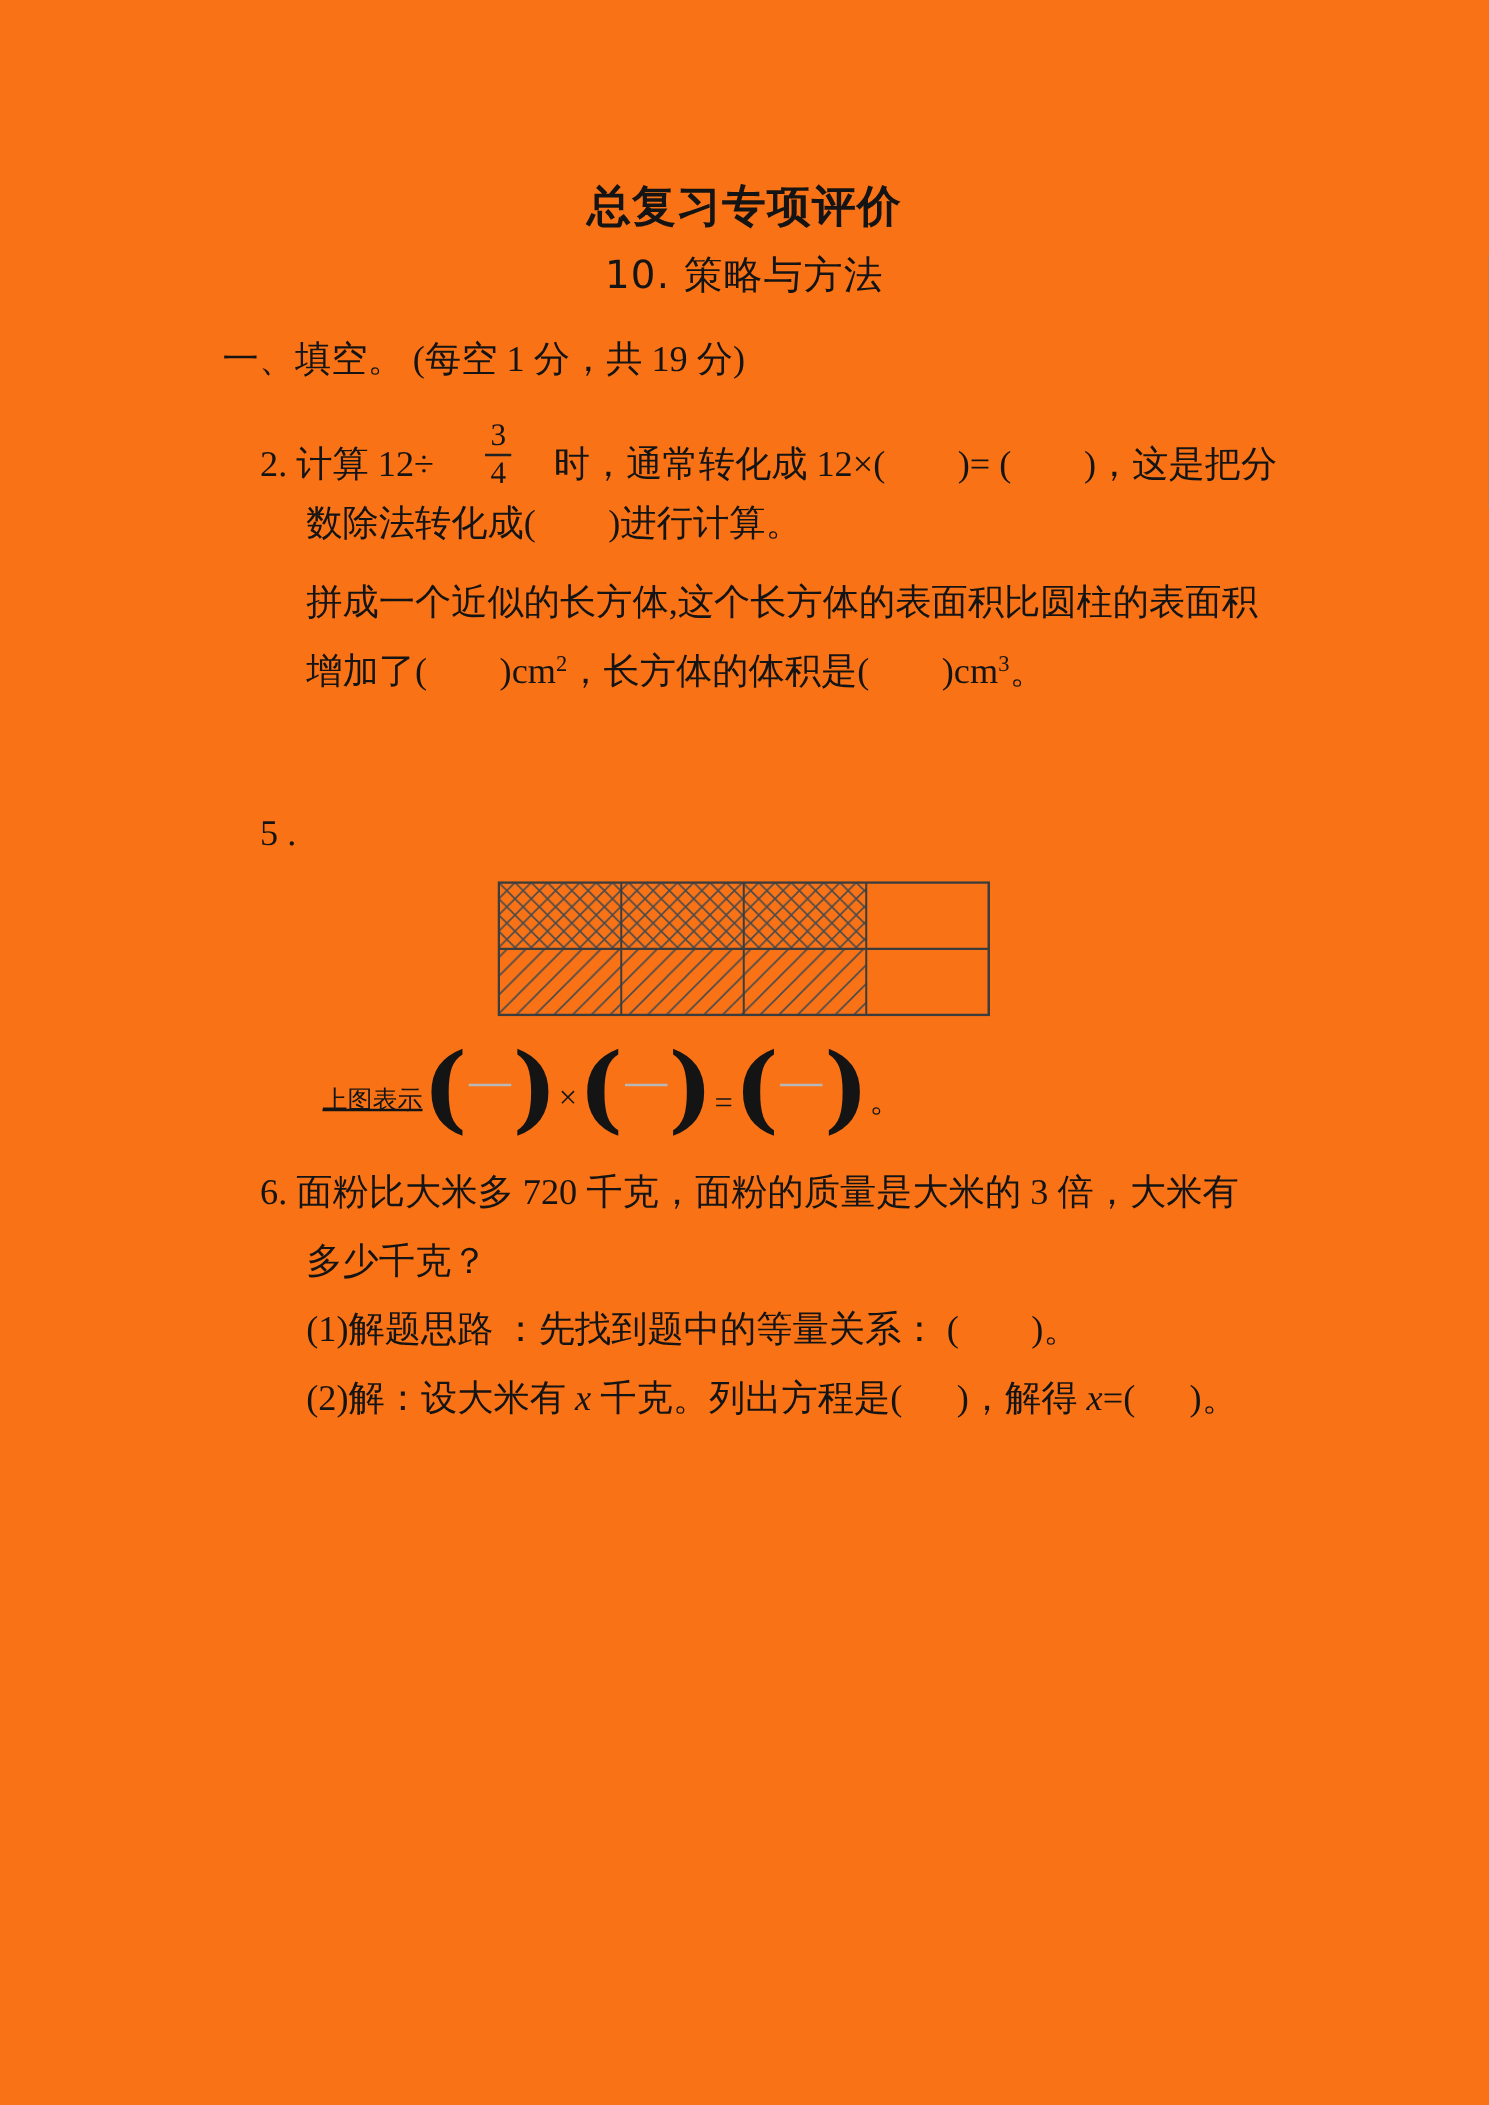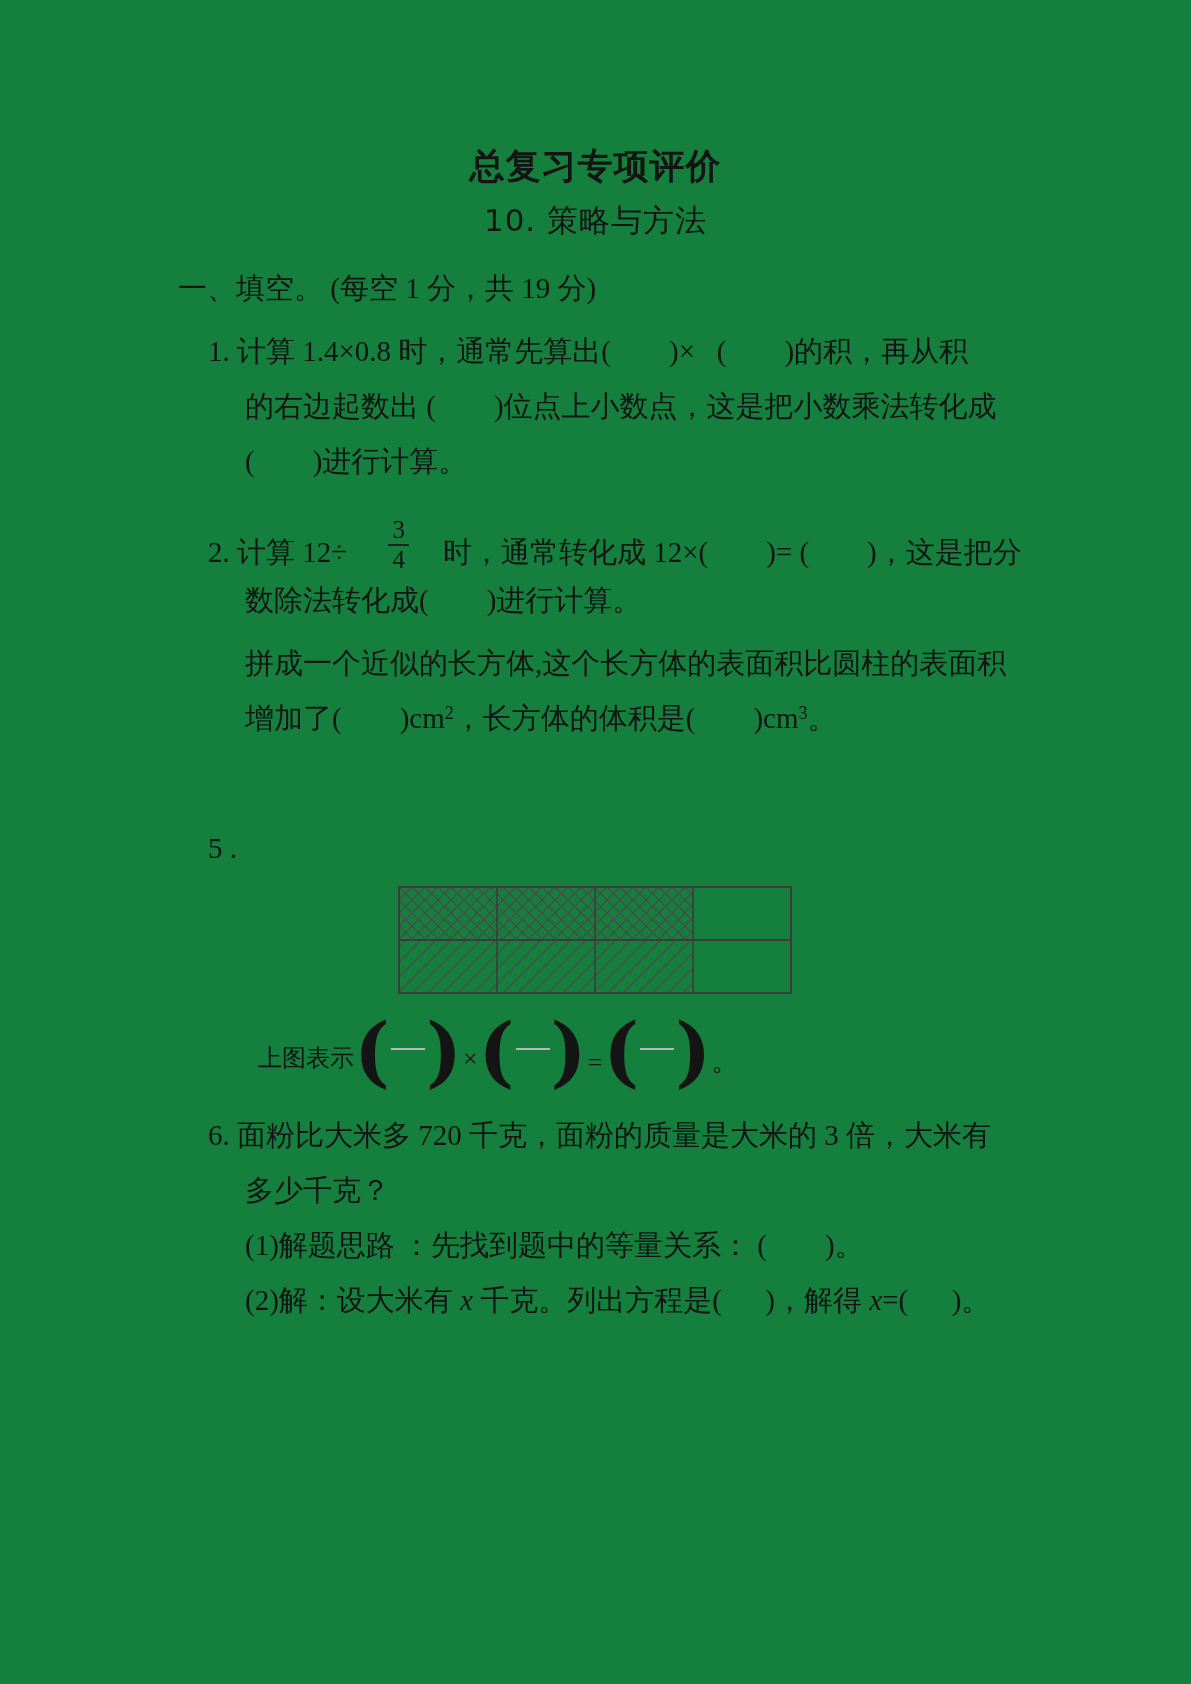--- a/index.html
+++ b/index.html
@@ -1,17 +1,17 @@
 <!DOCTYPE html>
 <html><head>
 <meta charset="utf-8">
 <style>
   html,body { margin:0; padding:0; background:#888; }
   .page {
-    width:1191px; height:1684px; background:#15803d; margin:0 auto;
+    width:1191px; height:1684px; background:#f97316; margin:0 auto;
     position:relative; overflow:hidden; color:#141414;
     font-family:"Liberation Serif","DejaVu Serif",serif;
   }
   .content { padding:146px 170px 0 170px; }
   .title {
     text-align:center; font-family:"DejaVu Sans","Liberation Sans",sans-serif;
     font-weight:bold; font-size:35px; line-height:40px; letter-spacing:1px;
   }
   .subtitle {
     text-align:center; font-family:"DejaVu Sans","Liberation Sans",sans-serif;
@@ -28,21 +28,21 @@
   .frac { display:inline-flex; flex-direction:column; align-items:center; font-size:25px; line-height:26px; margin:0 2px; }
   .frac .num { border-bottom:2px solid #222; padding:0 4px 1px 4px; }
   .frac .den { padding-top:1px; }
   sup.sp { font-size:18px; vertical-align:9px; line-height:0; }
   .var { font-style:italic; }
   
   .q5-label { margin-top:75px; }
   .figure-wrap { margin-left:228px; margin-top:10px; height:108px; }
   
   .expr { display:flex; align-items:flex-end; height:78px; margin-left:88px; margin-top:12px; }
-  .expr .txt { font-size:24px; padding-bottom:10px; }
+  .expr .txt { font-size:20px; padding-bottom:10px;text-decoration:underline; }
   .bigparen { font-size:76px; line-height:64px; font-weight:bold; font-family:"DejaVu Serif","Liberation Serif",serif; }
   .frac-slot { display:inline-block; width:34px; border-bottom:2px solid #b8b8b8; margin:0 1px 34px 1px; }
   .op { font-size:26px; padding-bottom:10px; margin:0 1px; }
   .op-eq { font-size:26px; padding-bottom:6px; margin:0 1px; }
   .period { font-size:28px; padding-bottom:4px; }
   .mt24 { margin-top:24px; }
   .mt16 { margin-top:16px; }
   .mt14 { margin-top:14px; }
   .mt8 { margin-top:8px; }
 </style>
@@ -50,25 +50,20 @@
 <body>
 
 <div class="page">
   <div class="content">
 
     <div class="title">总复习专项评价</div>
     <div class="subtitle">10. 策略与方法</div>
 
     <div class="section-heading">一、填空。 (每空 1 分，共 19 分)</div>
 
-    <div class="q mt16">
-      <span class="line ind-num">1. 计算 1.4×0.8 时，通常先算出(        )×   (        )的积，再从积</span>
-      <span class="line ind-cont">的右边起数出 (        )位点上小数点，这是把小数乘法转化成</span>
-      <span class="line ind-cont">(        )进行计算。</span>
-    </div>
 
     <div class="q mt14">
       <div class="line-flex">
         <span class="t">2. 计算 12÷ </span>
         <span class="frac">
           <span class="num">3</span>
           <span class="den">4</span>
         </span>
         <span class="t">时，通常转化成 12×(        )= (        )，这是把分</span>
       </div>

